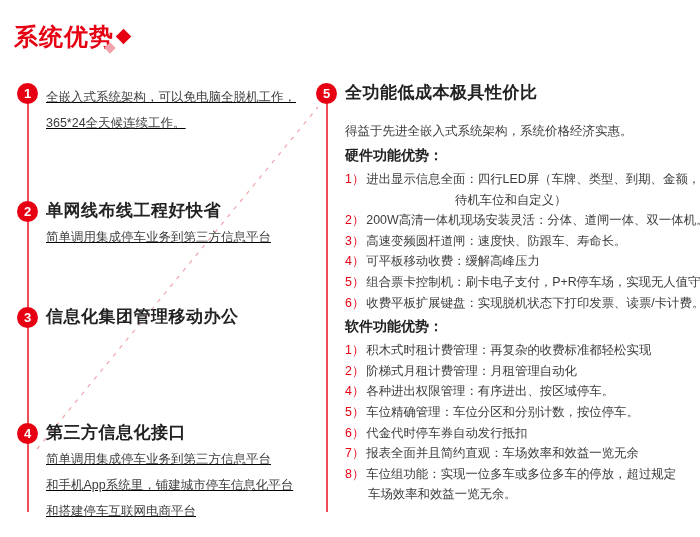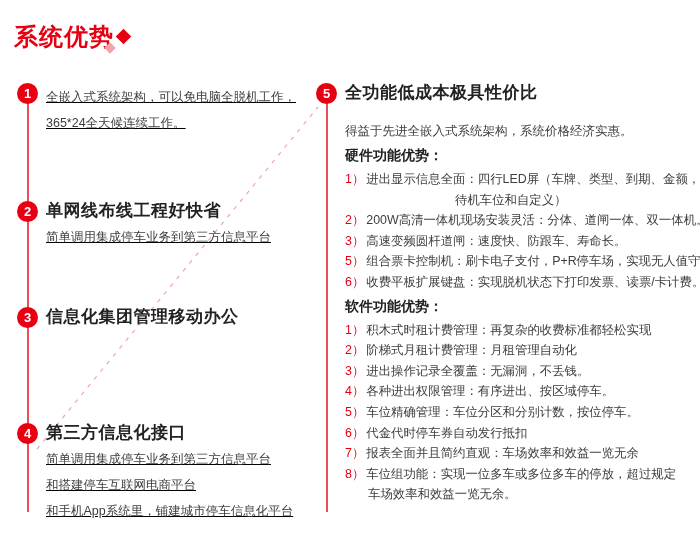--- a/index.html
+++ b/index.html
@@ -95,45 +95,45 @@
   <section class="adv-item" style="top:306px">
     <div class="badge">3</div>
     <h2 class="adv-heading">信息化集团管理移动办公</h2>
   </section>
 
   <section class="adv-item" style="top:422px">
     <div class="badge">4</div>
     <h2 class="adv-heading">第三方信息化接口</h2>
     <div class="adv-body">
       <p class="adv-line">简单调用集成停车业务到第三方信息平台</p>
+      <p class="adv-line">和手机App系统里，铺建城市停车信息化平台</p>
       <p class="adv-line">和搭建停车互联网电商平台</p>
-      <p class="adv-line">和手机App系统里，铺建城市停车信息化平台</p>
     </div>
   </section>
 
   <section class="right-col">
     <div class="badge">5</div>
     <h2 class="adv-heading">全功能低成本极具性价比</h2>
     <p class="adv-line">得益于先进全嵌入式系统架构，系统价格经济实惠。</p>
 
     <h3 class="sub-title">硬件功能优势：</h3>
     <div class="feature-list">
       <div class="feat"><span class="feat-num">1）</span><span class="feat-text">进出显示信息全面：四行LED屏（车牌、类型、到期、金额，</span></div>
       <div class="feat cont-center"><span class="feat-text">待机车位和自定义）</span></div>
       <div class="feat"><span class="feat-num">2）</span><span class="feat-text">200W高清一体机现场安装灵活：分体、道闸一体、双一体机。</span></div>
       <div class="feat"><span class="feat-num">3）</span><span class="feat-text">高速变频圆杆道闸：速度快、防跟车、寿命长。</span></div>
+      <div class="feat"><span class="feat-num">4）</span><span class="feat-text">可平板移动收费：缓解高峰压力</span></div>
       <div class="feat"><span class="feat-num">5）</span><span class="feat-text">组合票卡控制机：刷卡电子支付，P+R停车场，实现无人值守。</span></div>
       <div class="feat"><span class="feat-num">6）</span><span class="feat-text">收费平板扩展键盘：实现脱机状态下打印发票、读票/卡计费。</span></div>
     </div>
 
     <h3 class="sub-title">软件功能优势：</h3>
     <div class="feature-list">
       <div class="feat"><span class="feat-num">1）</span><span class="feat-text">积木式时租计费管理：再复杂的收费标准都轻松实现</span></div>
       <div class="feat"><span class="feat-num">2）</span><span class="feat-text">阶梯式月租计费管理：月租管理自动化</span></div>
-      <div class="feat"><span class="feat-num">3）</span><span class="feat-text">进出操作记录全覆盖：无漏洞，不丢钱。</span></div>
       <div class="feat"><span class="feat-num">4）</span><span class="feat-text">各种进出权限管理：有序进出、按区域停车。</span></div>
       <div class="feat"><span class="feat-num">5）</span><span class="feat-text">车位精确管理：车位分区和分别计数，按位停车。</span></div>
       <div class="feat"><span class="feat-num">6）</span><span class="feat-text">代金代时停车券自动发行抵扣</span></div>
       <div class="feat"><span class="feat-num">7）</span><span class="feat-text">报表全面并且简约直观：车场效率和效益一览无余</span></div>
       <div class="feat"><span class="feat-num">8）</span><span class="feat-text">车位组功能：实现一位多车或多位多车的停放，超过规定</span></div>
       <div class="feat cont-text"><span class="feat-text">车场效率和效益一览无余。</span></div>
     </div>
   </section>
 
 </div>

